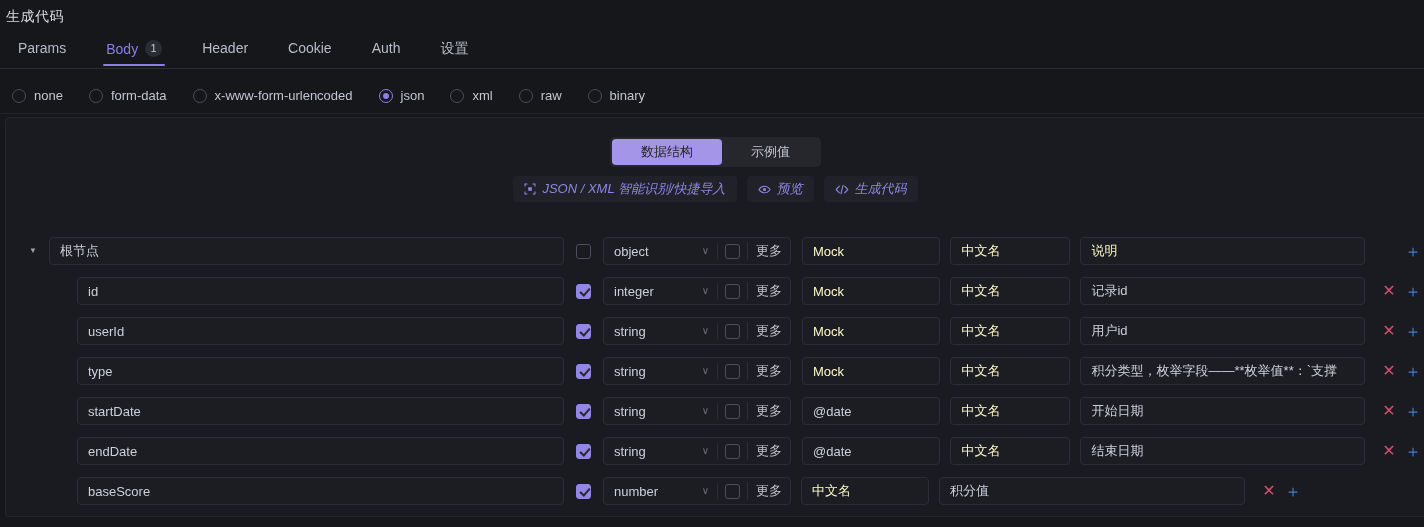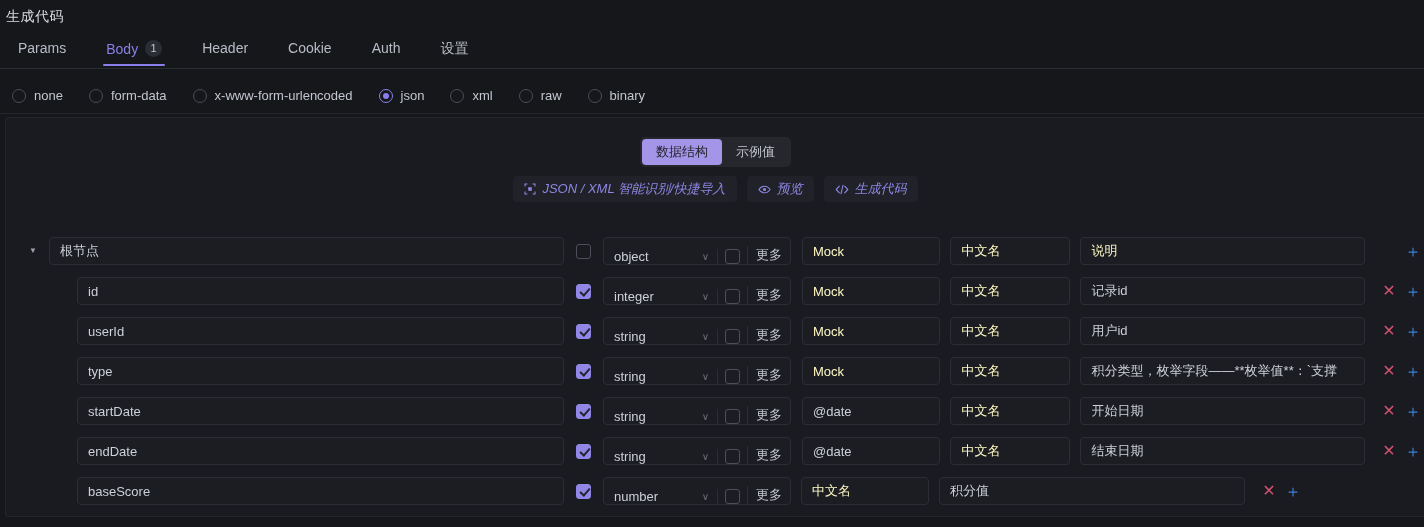--- a/index.html
+++ b/index.html
@@ -76,21 +76,21 @@
   }
 
   .seg-wrap {
     position: absolute; left: 0; top: 19px; width: 1419px;
     display: flex; justify-content: center;
   }
   .seg {
     display: inline-flex; background: #26272d; border-radius: 5px; padding: 2px;
   }
   .seg-btn {
-    padding: 5px 14px; font-size: 13px; border-radius: 4px;
+    padding: 5px 29px; font-size: 13px; border-radius: 4px;
     color: #c2c6ce; cursor: pointer; white-space: nowrap; line-height: 16px;
   }
   .seg-btn.active { background: #a495e8; color: #23242a; }
 
   .actions-wrap {
     position: absolute; left: 0; top: 58px; width: 1419px;
     display: flex; justify-content: center; align-items: center; gap: 10px;
   }
   .act-btn {
     display: inline-flex; align-items: center; gap: 6px;
@@ -129,21 +129,21 @@
     position: relative;  cursor: pointer;
   }
   .cb.on { background: #9286e6; border-color: #9286e6; }
   .cb.on::after {
     content: ""; position: absolute; left: 4.5px; top: 1.5px;
     width: 4px; height: 8px; border: solid #26242e;
     border-width: 0 2px 2px 0; transform: rotate(42deg);
   }
 
   .type-group {
-    display: flex; align-items: flex-end; height: 28px; flex: none;
+    display: flex; align-items: center; height: 28px; flex: none;
     border: 1px solid #2c2e36; border-radius: 4px; background: #1c1d23;
     overflow: hidden;
   }
   .type-sel {
     width: 113px; display: flex; align-items: center; justify-content: space-between;
     padding: 0 8px 0 10px; font-size: 13px; color: #ccd0d8; cursor: pointer;
   }
   .type-sel .chev { color: #6a6e78; font-size: 10px; line-height: 1; }
   .type-cb-cell {
     width: 30px; display: flex; align-items: center; justify-content: center;

